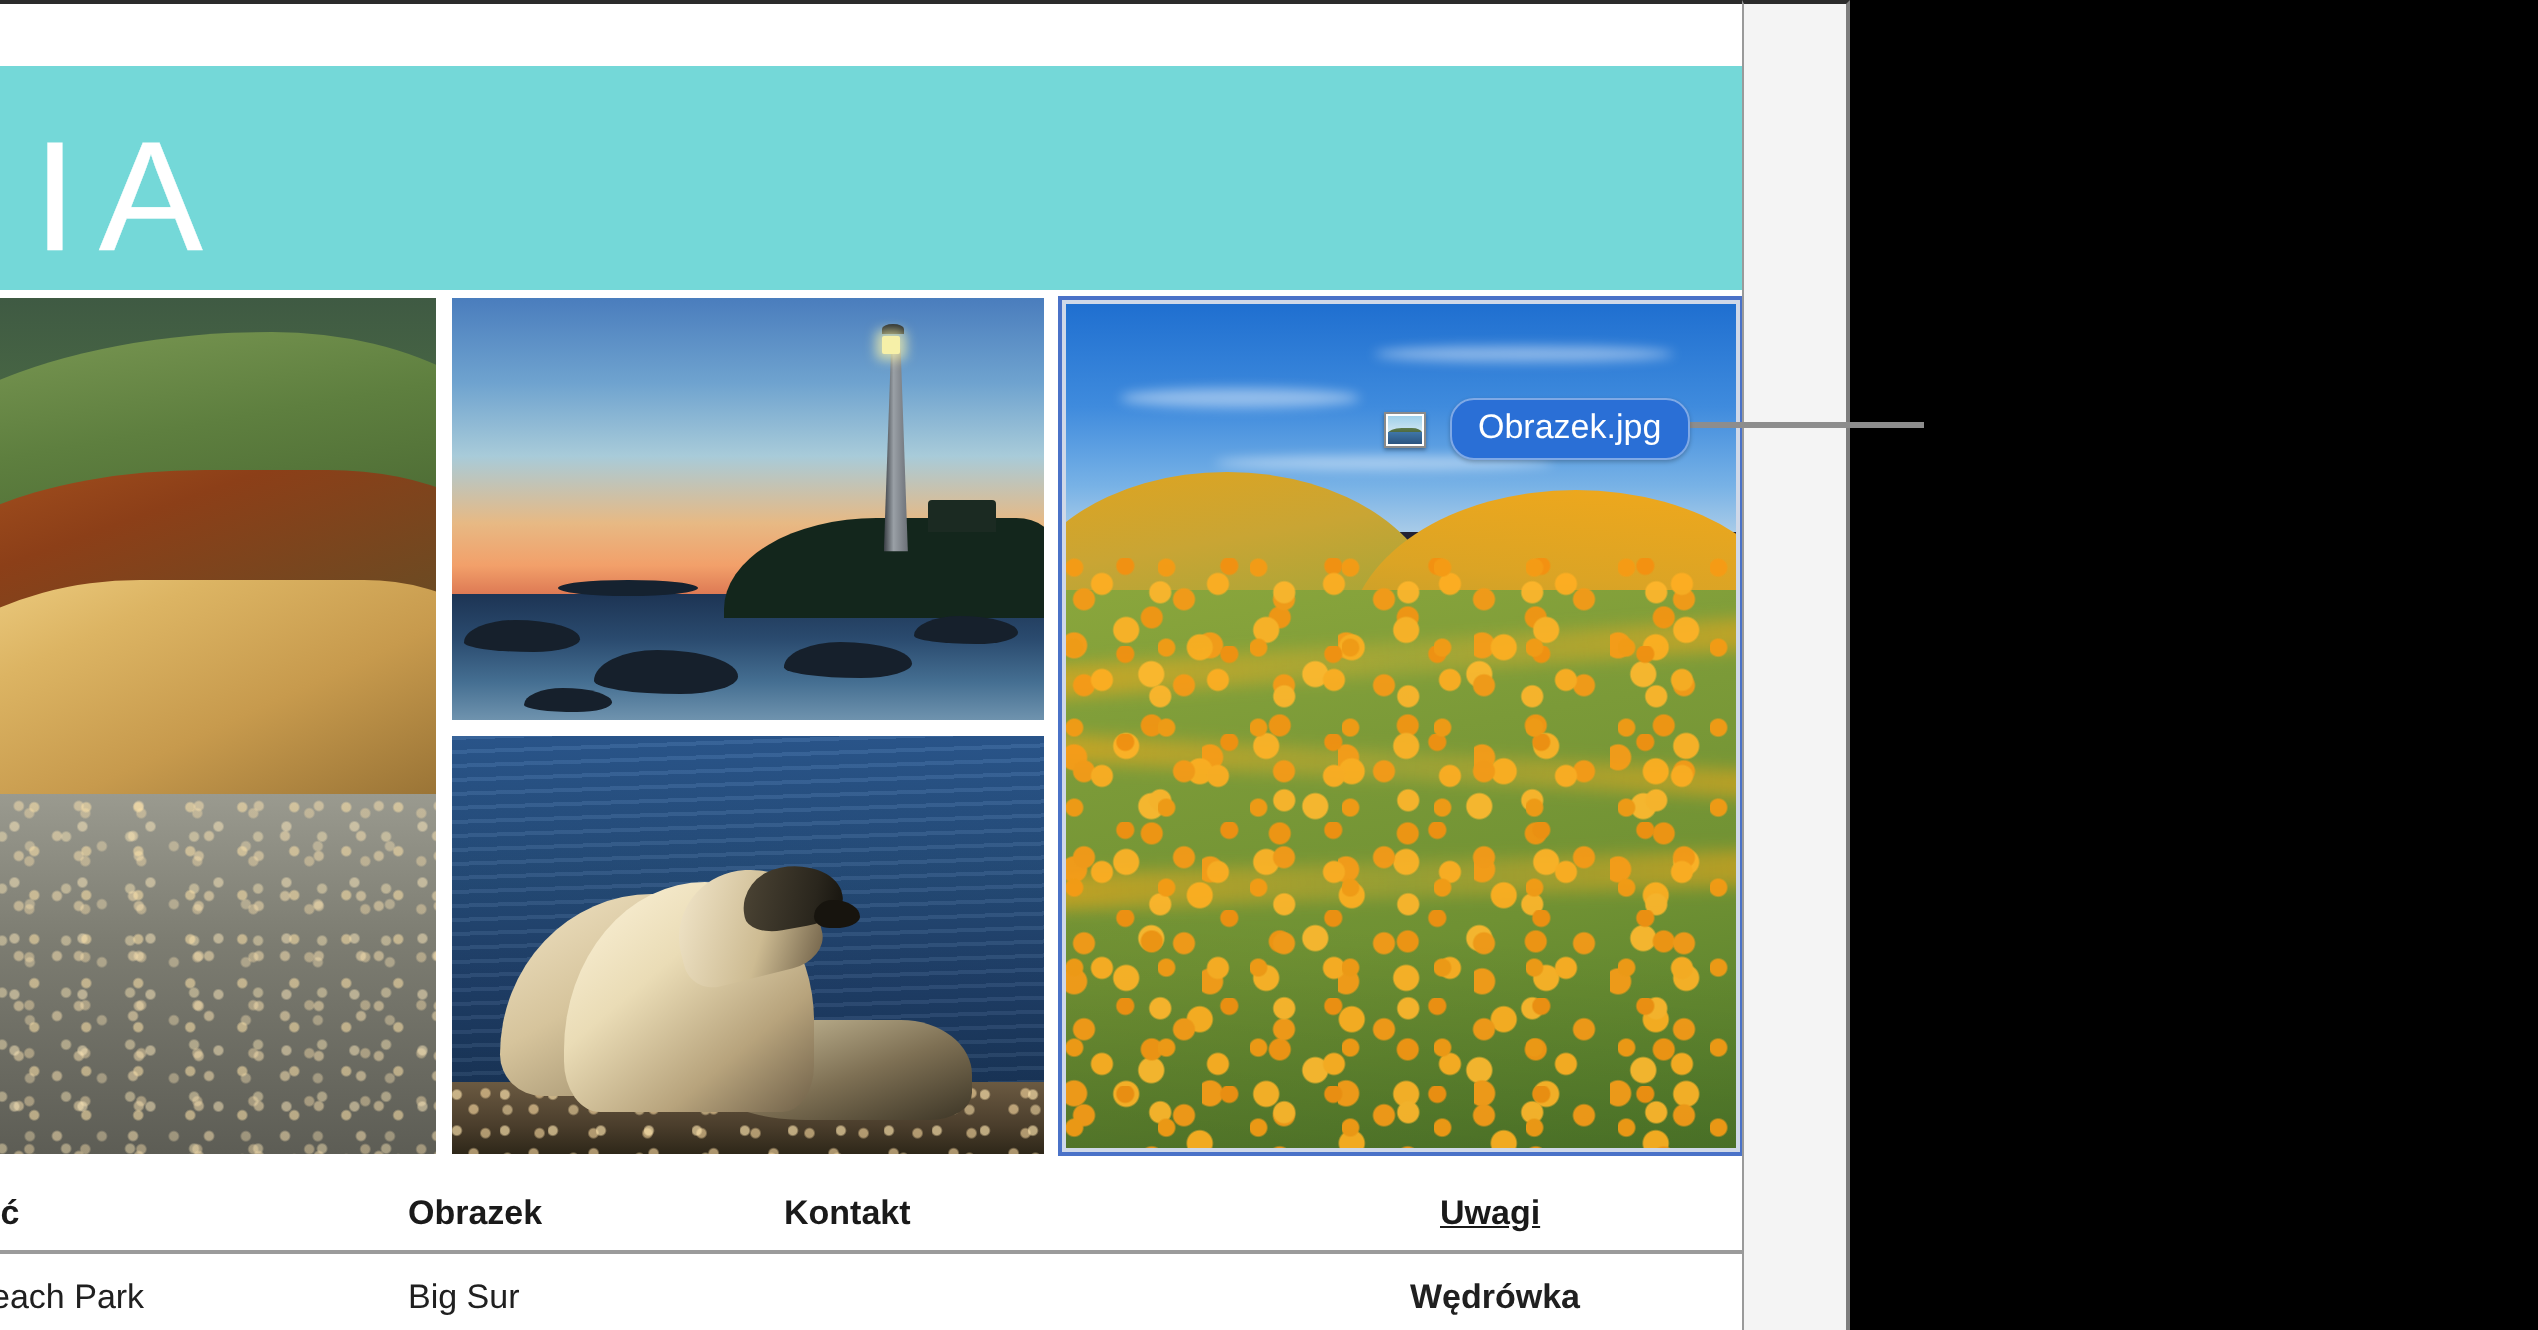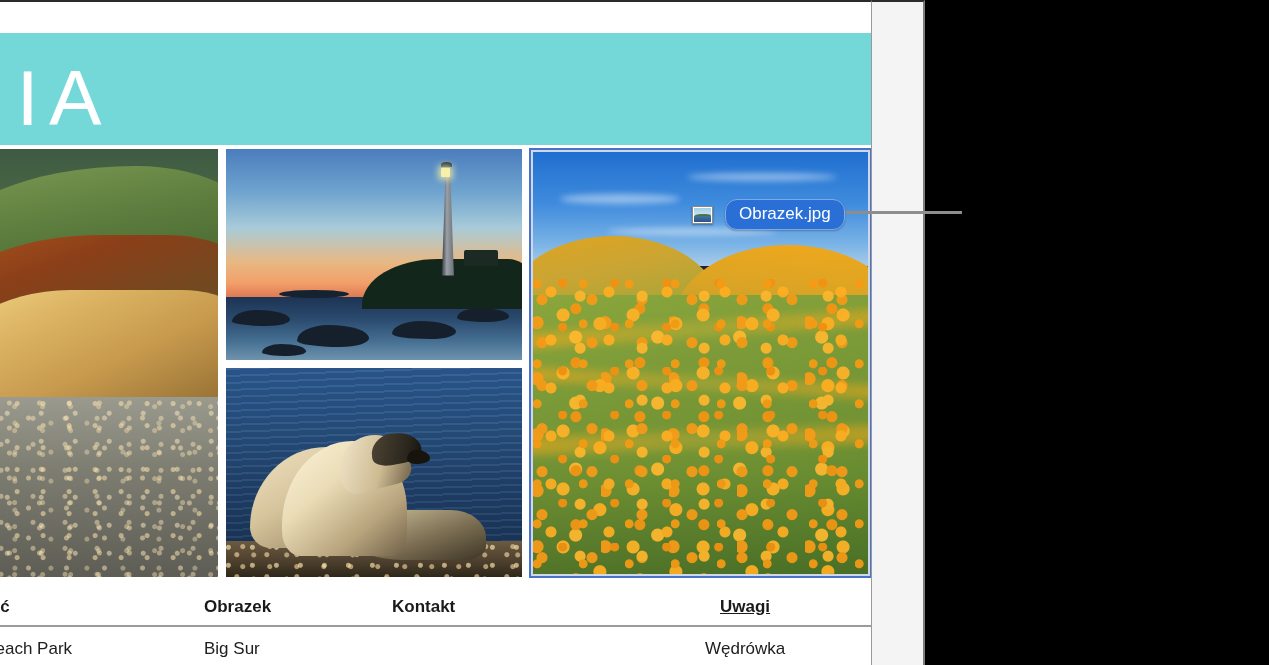--- a/index.html
+++ b/index.html
@@ -402,21 +402,21 @@
     color: #202020;
     white-space: nowrap;
   }
   #table .header-row .cell {
     font-weight: bold;
     color: #1a1a1a;
   }
   #table .c0 { left: -30px; }
   #table .c1 { left: 204px; }
   #table .c2 { left: 392px; }
-  #table .c3 { left: 705px; }
+  #table .c3 { left: 705px; font-weight: bold; }
   #table .header-row .c3 { left: 720px; text-decoration: underline; }
   #table .body-row .cell { top: 12px; }
   #table .body-row { border-bottom: 1px solid #d6d6d6; }
 
   
   #chrome-top {
     position: absolute;
     left: 0; top: 0; width: 925px; height: 2px;
     background: #2b2b2b;
   }

